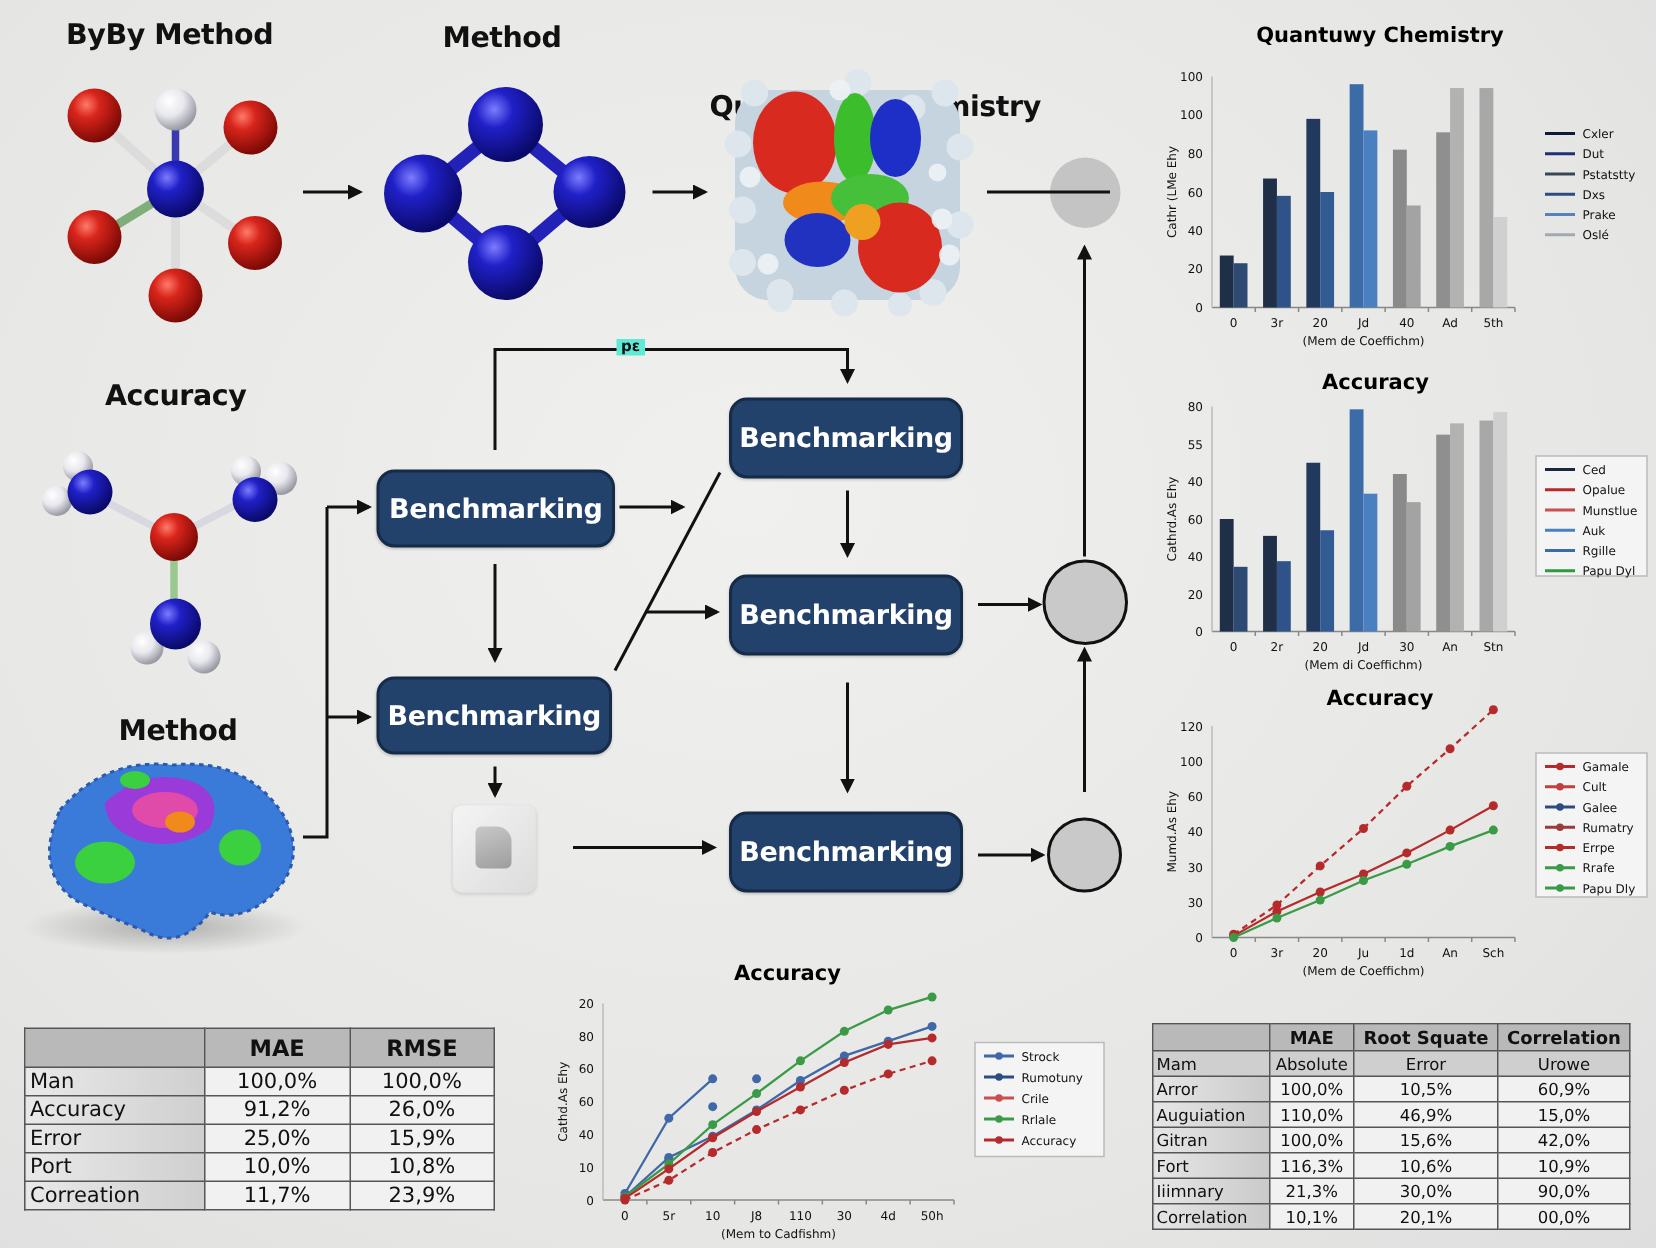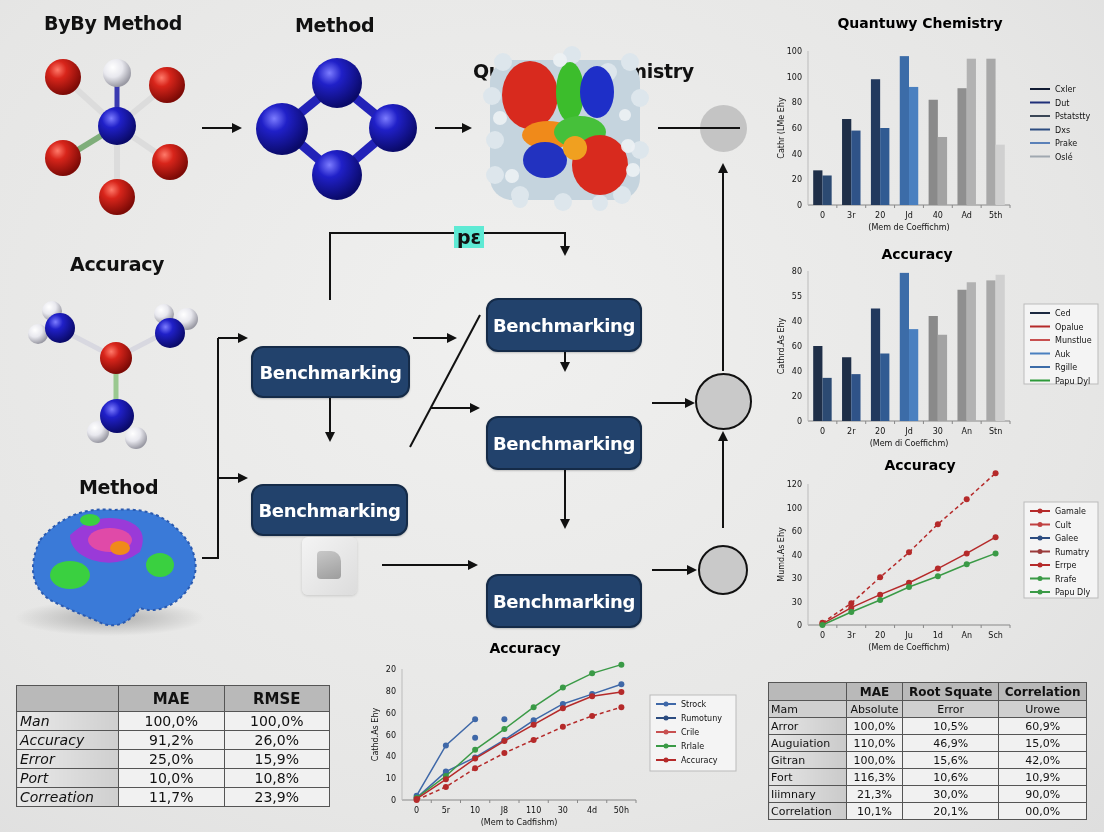--- a/index.html
+++ b/index.html
@@ -27,21 +27,20 @@
     border-radius: 12px;
     color: #fff;
     font-weight: bold;
     font-size: 18px;
     display: flex;
     align-items: center;
     justify-content: center;
     font-family: "DejaVu Sans", sans-serif;
     letter-spacing: -0.3px;
     box-shadow: 0 1px 2px rgba(0,0,0,0.2);
-    margin-top: 33px;
   }
   .node-circle {
     position: absolute;
     border-radius: 50%;
     background: #c9c9c9;
     border: 2.5px solid #111;
   }
   svg { position: absolute; overflow: visible; }
   .chart-title { font-weight: bold; font-size: 14px; font-family: "DejaVu Sans", sans-serif; }
   .tick { font-size: 8px; font-family: "DejaVu Sans", sans-serif; fill: #111; }
@@ -52,21 +51,21 @@
     font-family: "DejaVu Sans", sans-serif;
     background: #f3f3f3;
   }
   table.metrics td, table.metrics th {
     border: 1px solid #555;
     white-space: nowrap;
   }
   table.m1 { left: 16px; top: 685px; width: 314px; font-size: 14px; }
   table.m1 th { background: #b9b9b9; font-weight: bold; font-size: 15px; height: 26px; text-align: center; }
   table.m1 td { height: 19px; line-height: 17px; }
-  table.m1 td.rowlabel { background: linear-gradient(90deg, #e9e9e9, #cfcfcf); padding-left: 3px; width: 102px; font-style: italic; }
+  table.m1 td.rowlabel { background: linear-gradient(90deg, #e9e9e9, #cfcfcf); padding-left: 3px; width: 120px; }
   table.m1 td.val { text-align: center; background: #f1f1f1; }
   table.m2 { left: 768px; top: 682px; width: 319px; font-size: 11px; }
   table.m2 th { background: #b9b9b9; font-weight: bold; font-size: 12px; height: 18px; text-align: center; }
   table.m2 td { height: 17px; line-height: 15px; }
   table.m2 tr.sub td { background: #cfcfcf; text-align: center; }
   table.m2 td.rowlabel { background: linear-gradient(90deg, #e6e6e6, #cacaca); padding-left: 2px; width: 78px; }
   table.m2 td.val { text-align: center; background: #f1f1f1; }
 </style>
 </head>
 <body>
@@ -229,21 +228,21 @@
     <line x1="652" y1="403" x2="693" y2="403" marker-end="url(#ah)"></line>
 
     <line x1="652" y1="570" x2="695" y2="570" marker-end="url(#ah)"></line>
 
     <line x1="723" y1="528" x2="723" y2="433" marker-end="url(#ah)"></line>
 
     <line x1="723" y1="371" x2="723" y2="165" marker-end="url(#ah)"></line>
   </g>
 </svg>
 
-<div class="abs" style="left:454px; top:226px; font-size:19px; font-weight:bold; background:#5eead4; padding:0 3px; font-family:'DejaVu Sans',sans-serif;">pɛ</div>
+<div class="abs" style="left:411px; top:226px; font-size:10px; font-weight:bold; background:#5eead4; padding:0 3px; font-family:'DejaVu Sans',sans-serif;">pɛ</div>
 
 <div class="abs" style="left:700px; top:105px; width:47px; height:47px; border-radius:50%; background:#c4c4c4;"></div>
 <svg width="1104" height="832" style="left:0;top:0;pointer-events:none;">
   <line x1="700" y1="128" x2="740" y2="128" stroke="#111" stroke-width="2"></line>
 </svg>
 
 <div class="bench" style="left:251px; top:313px; width:159px; height:52px;">Benchmarking</div>
 <div class="bench" style="left:486px; top:265px; width:156px; height:54px;">Benchmarking</div>
 <div class="bench" style="left:486px; top:383px; width:156px; height:54px;">Benchmarking</div>
 <div class="bench" style="left:251px; top:451px; width:157px; height:52px;">Benchmarking</div>

